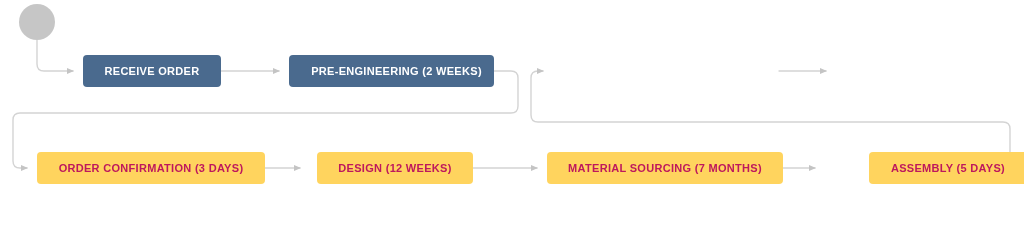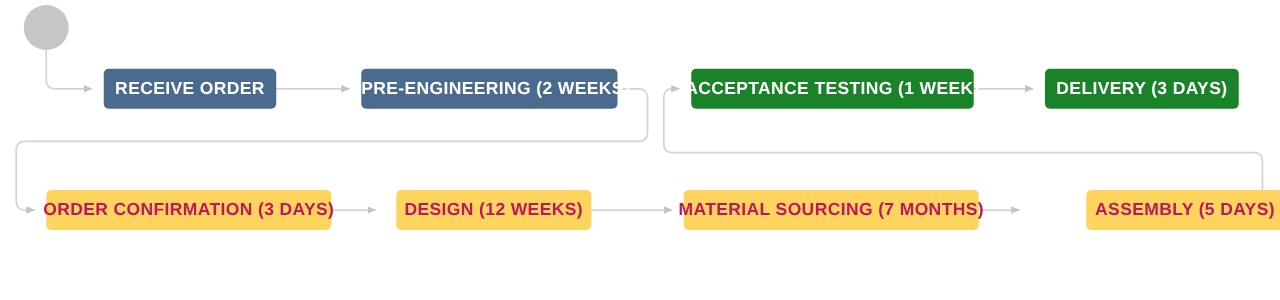--- a/index.html
+++ b/index.html
@@ -14,21 +14,21 @@
   svg.edges{position:absolute;left:0;top:0;width:1024px;height:207px;}
   .node{
     position:absolute;
     display:flex;align-items:center;justify-content:center;
     border-radius:4px;
     box-sizing:border-box;
     text-align:center;
     letter-spacing:.3px;
   }
   .node .node-label{
-    font-size:14px;
+    font-size:11px;
     font-weight:bold;
     line-height:1.1;
     white-space:nowrap;
     pointer-events:none;
   }
   .n-blue{background:#4a6a8e;color:#ffffff;}
   .n-green{background:#1a8229;color:#ffffff;}
   .n-amber{background:#ffd45e;color:#be185d;}
   .start-node{
     position:absolute;
@@ -71,27 +71,21 @@
   <div class="start-node" style="left:19px;top:4px;width:36px;height:36px;"></div>
 
   <div class="node n-blue" style="left:83px;top:55px;width:138px;height:32px;">
     <span class="node-label">RECEIVE ORDER</span>
   </div>
 
   <div class="node n-blue" style="left:289px;top:55px;width:205px;height:32px;padding-left:10px;">
     <span class="node-label">PRE-ENGINEERING (2 WEEKS)</span>
   </div>
 
-  <div class="node n-green" style="left:553px;top:55px;width:226px;height:32px;">
-    <span class="node-label">ACCEPTANCE TESTING (1 WEEK)</span>
-  </div>
 
-  <div class="node n-green" style="left:836px;top:55px;width:155px;height:32px;">
-    <span class="node-label">DELIVERY (3 DAYS)</span>
-  </div>
 
   <div class="node n-amber" style="left:37px;top:152px;width:228px;height:32px;">
     <span class="node-label">ORDER CONFIRMATION (3 DAYS)</span>
   </div>
 
   <div class="node n-amber" style="left:317px;top:152px;width:156px;height:32px;">
     <span class="node-label">DESIGN (12 WEEKS)</span>
   </div>
 
   <div class="node n-amber" style="left:547px;top:152px;width:236px;height:32px;">

